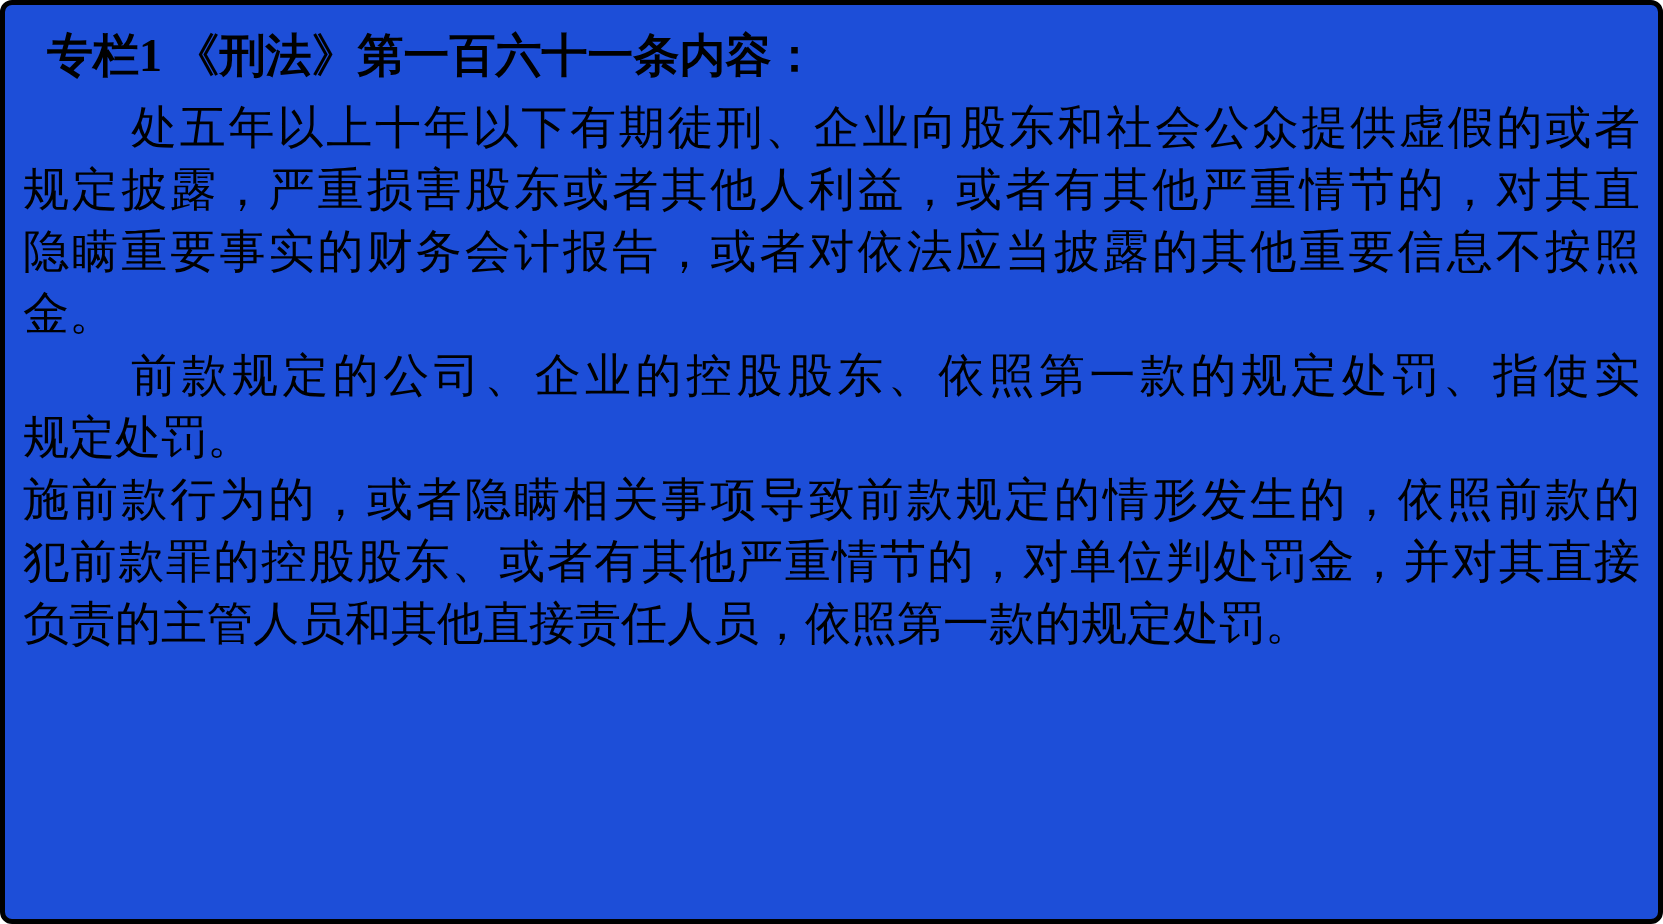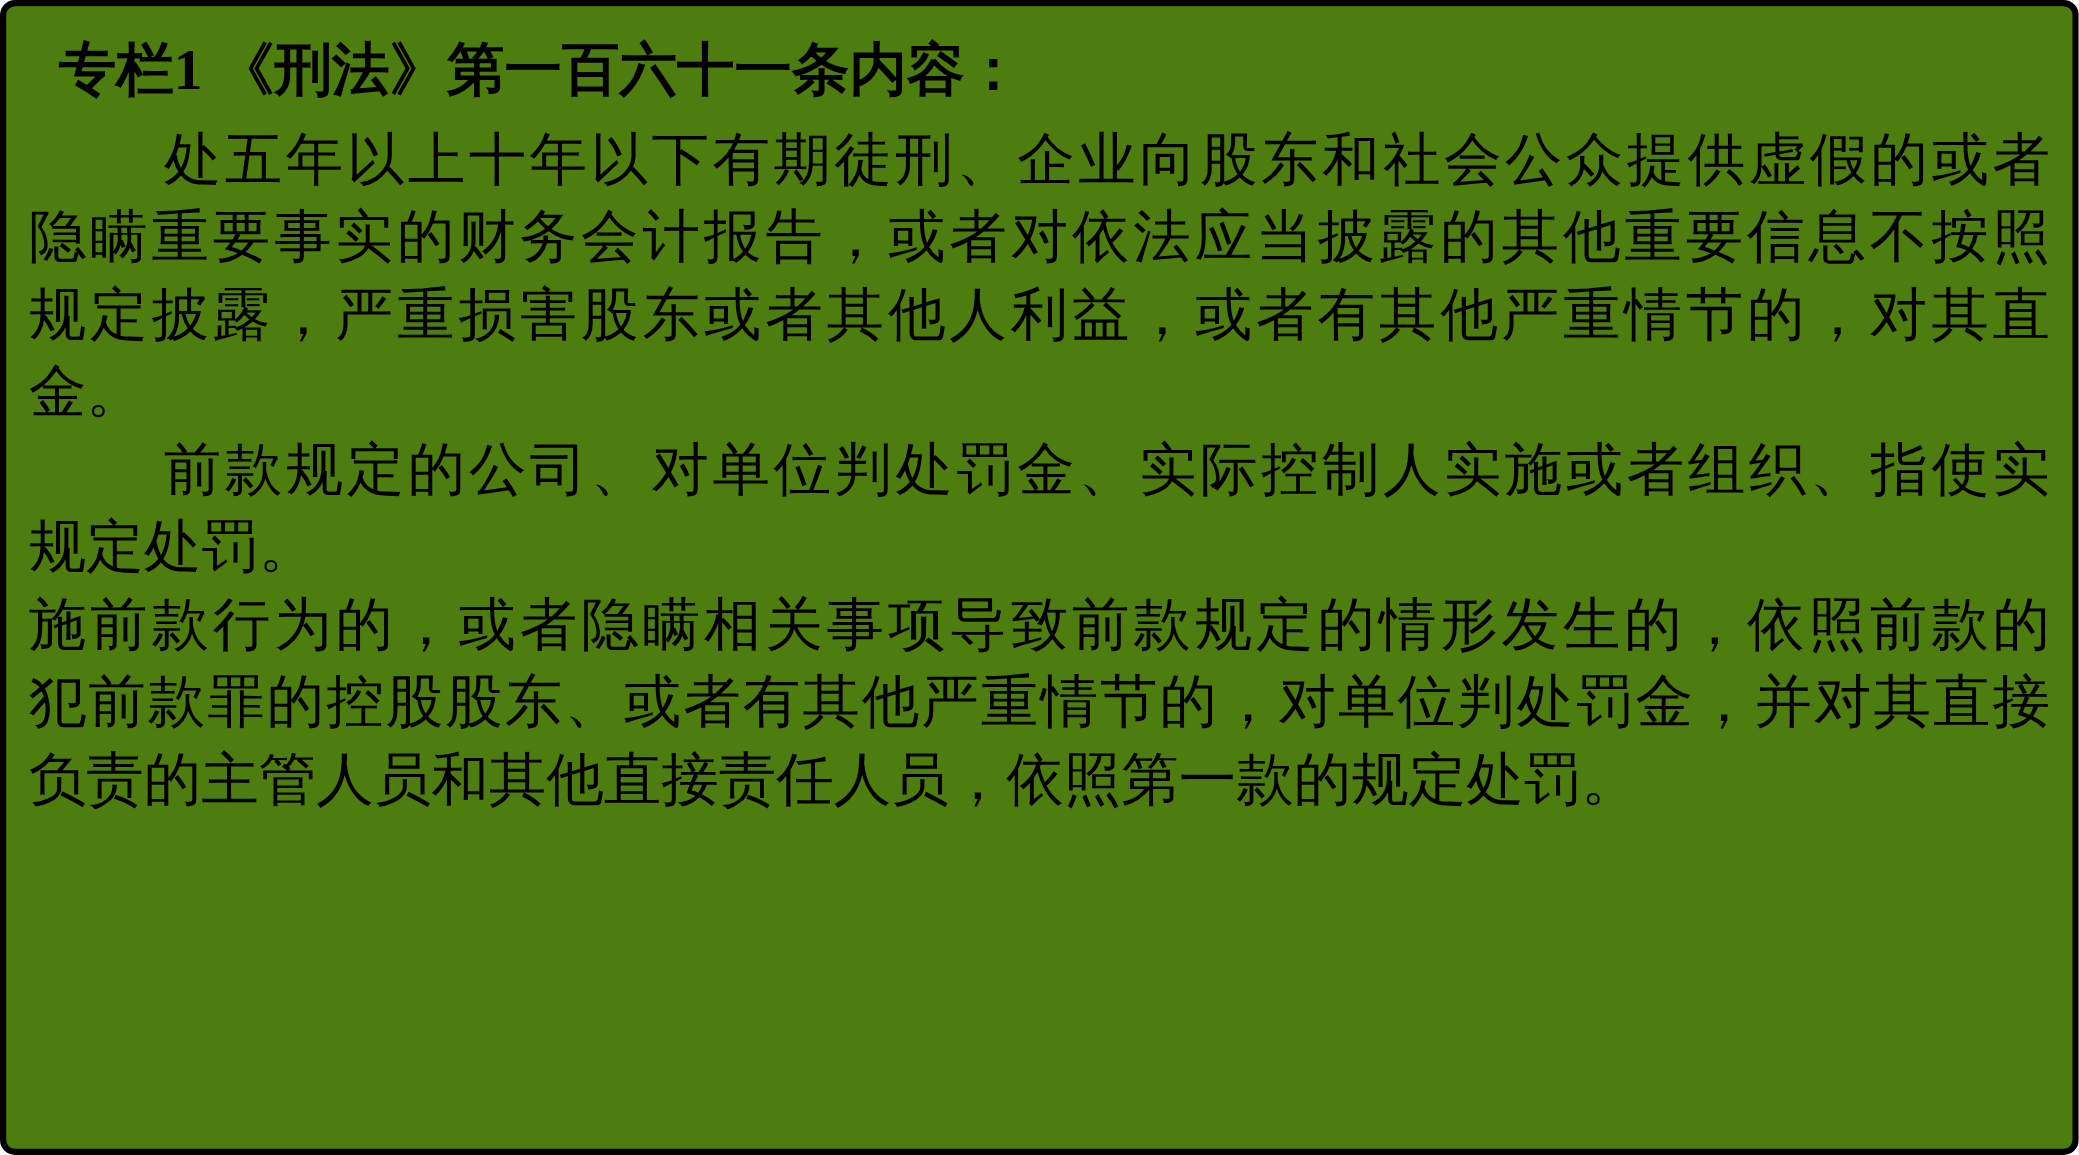--- a/index.html
+++ b/index.html
@@ -5,21 +5,21 @@
   html, body {
     margin: 0;
     padding: 0;
     background: #ffffff;
   }
   .page {
     position: relative;
     width: 1663px;
     height: 924px;
     box-sizing: border-box;
-    background: #4d7c0f;
+    background: #1d4ed8;
     color: #000000;
     border: 5px solid #000000;
     border-radius: 12px;
     padding: 24px 18px 0 18px;
     overflow: hidden;
     font-family: "Liberation Serif", "DejaVu Serif", serif;
   }
   .title {
     font-weight: bold;
     font-size: 46px;
@@ -47,22 +47,22 @@
     text-indent: 2.35em;
   }
 </style>
 </head>
 <body>
 
 <div class="page">
   <div class="title">专栏1 《刑法》第一百六十一条内容：</div>
   <div class="body">
       <div class="line indent">处五年以上十年以下有期徒刑、企业向股东和社会公众提供虚假的或者</div>
+      <div class="line">规定披露，严重损害股东或者其他人利益，或者有其他严重情节的，对其直</div>
       <div class="line">隐瞒重要事实的财务会计报告，或者对依法应当披露的其他重要信息不按照</div>
-      <div class="line">规定披露，严重损害股东或者其他人利益，或者有其他严重情节的，对其直</div>
       <div class="line para-end">金。</div>
-      <div class="line indent">前款规定的公司、对单位判处罚金、实际控制人实施或者组织、指使实</div>
+      <div class="line indent">前款规定的公司、企业的控股股东、依照第一款的规定处罚、指使实</div>
       <div class="line para-end">规定处罚。</div>
       <div class="line">施前款行为的，或者隐瞒相关事项导致前款规定的情形发生的，依照前款的</div>
       <div class="line">犯前款罪的控股股东、或者有其他严重情节的，对单位判处罚金，并对其直接</div>
       <div class="line para-end">负责的主管人员和其他直接责任人员，依照第一款的规定处罚。</div>
     </div>
 </div>
 
 </body></html>

